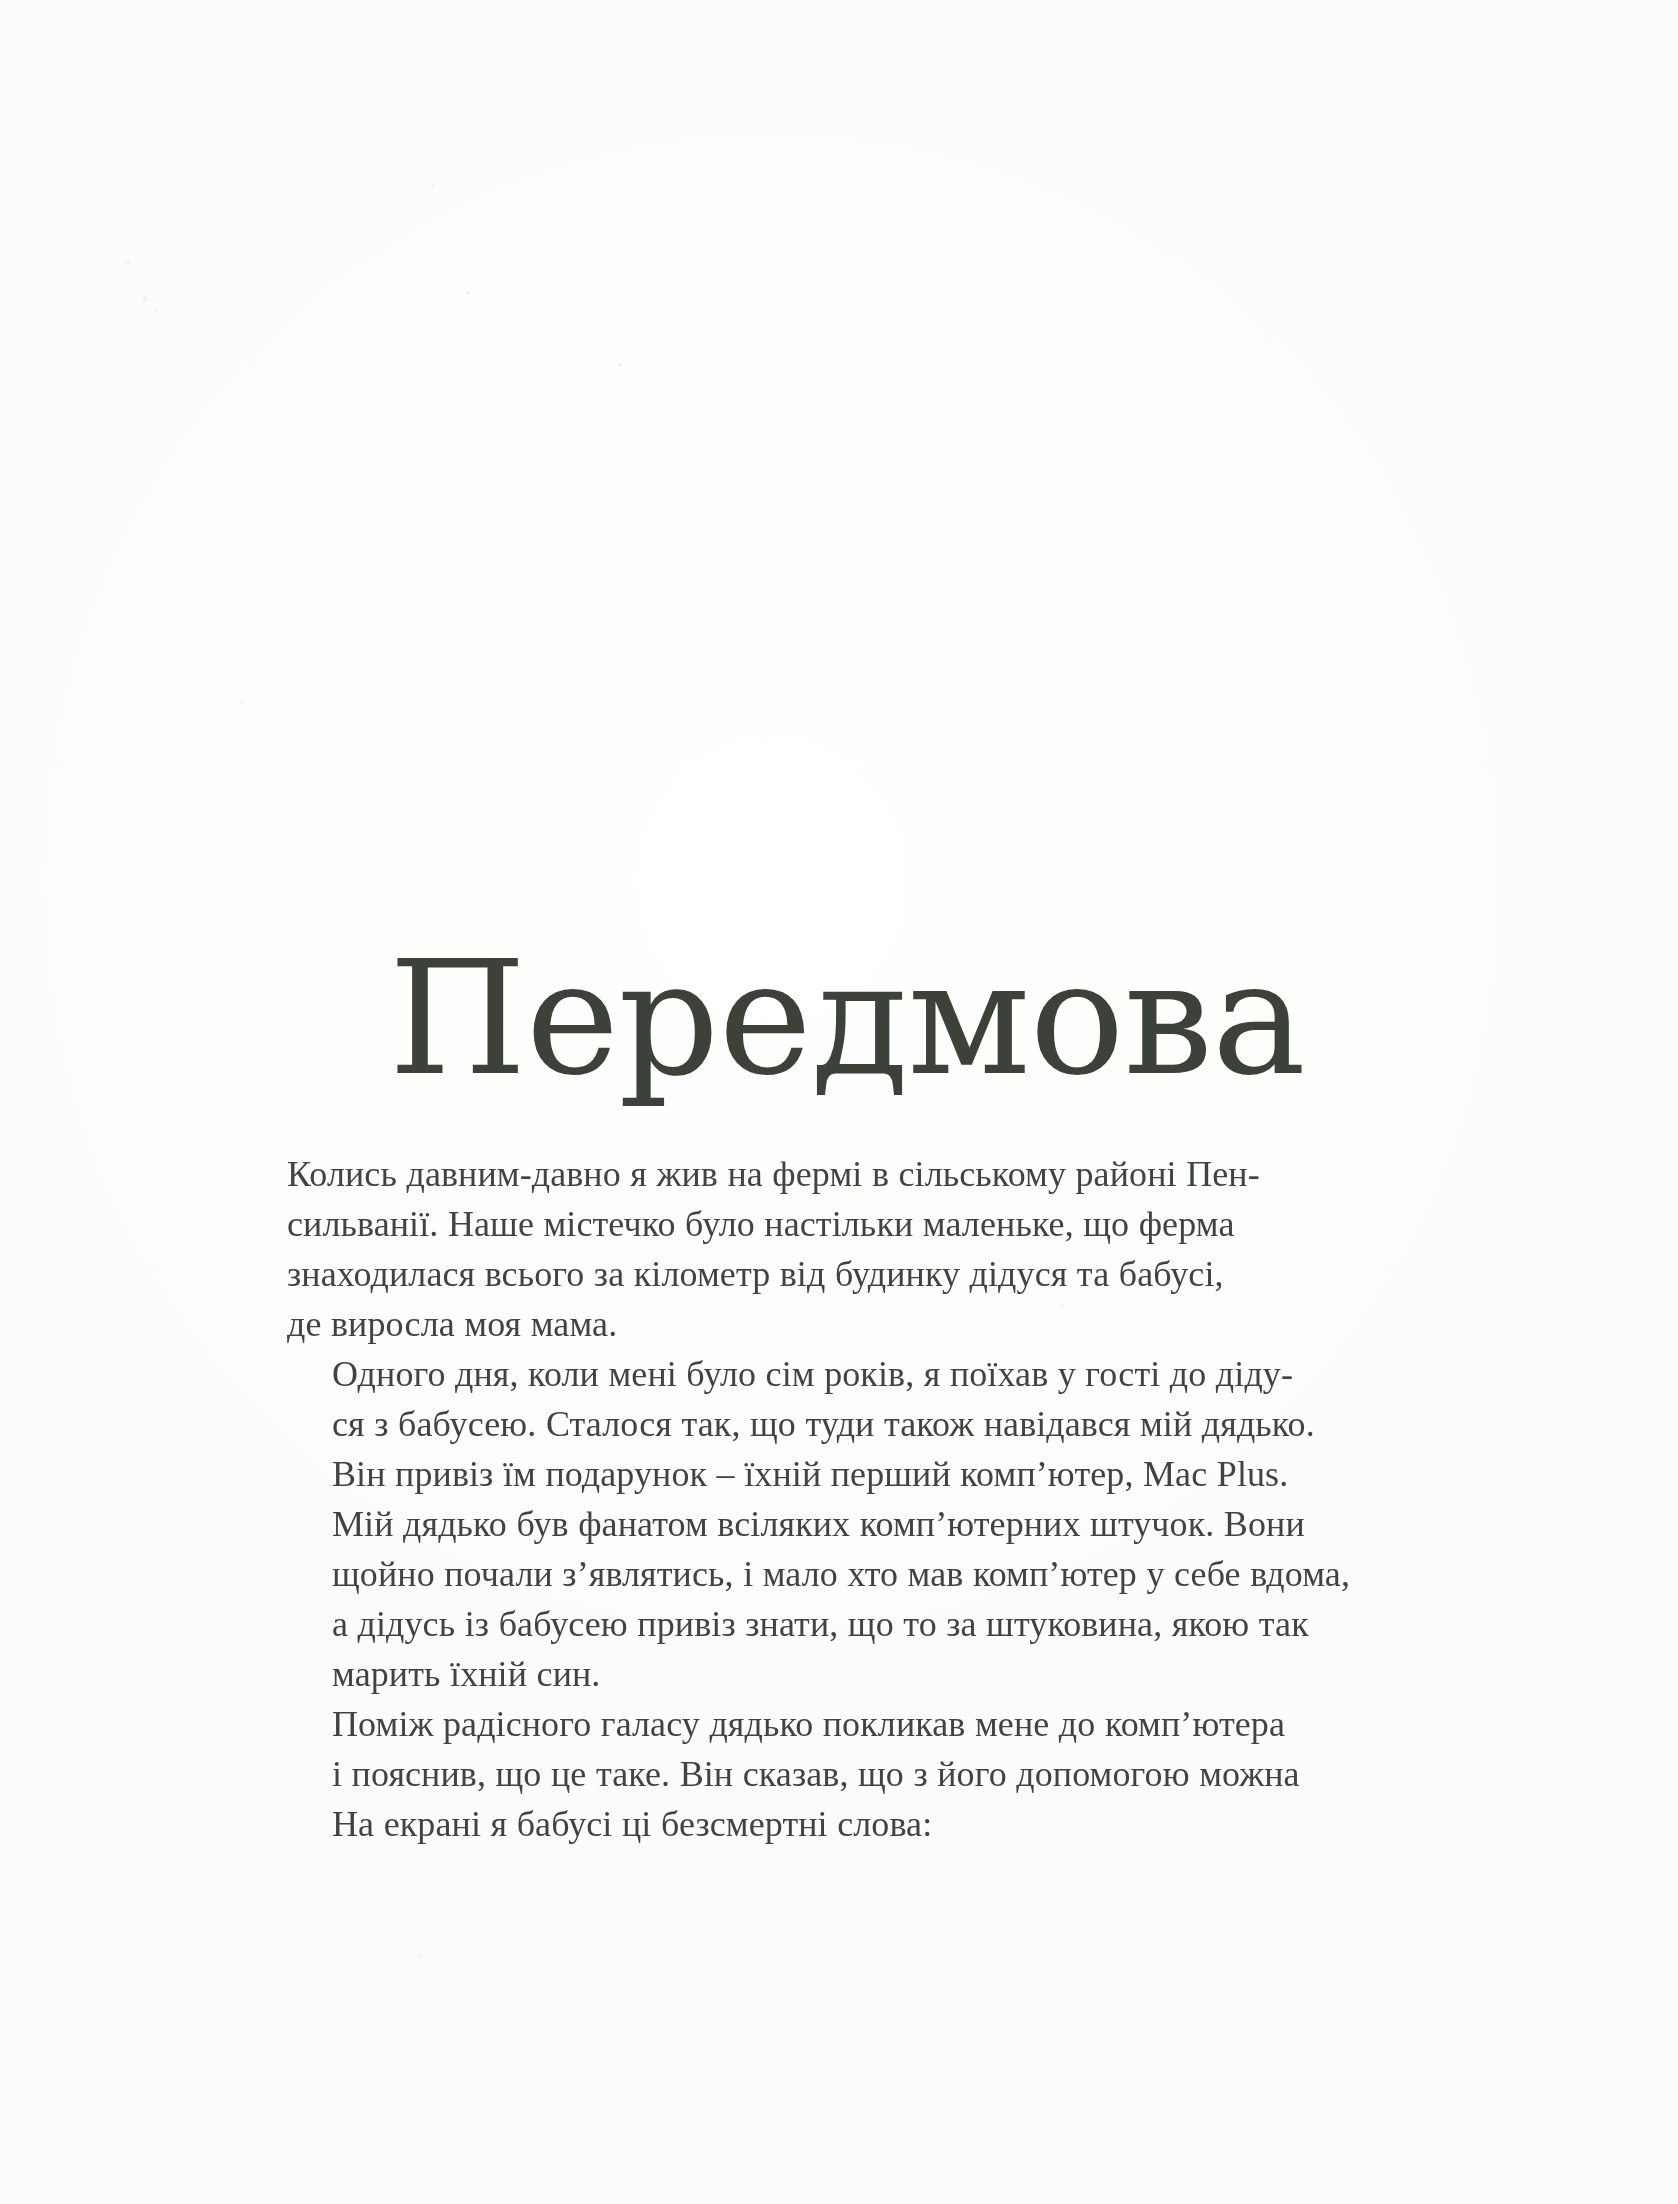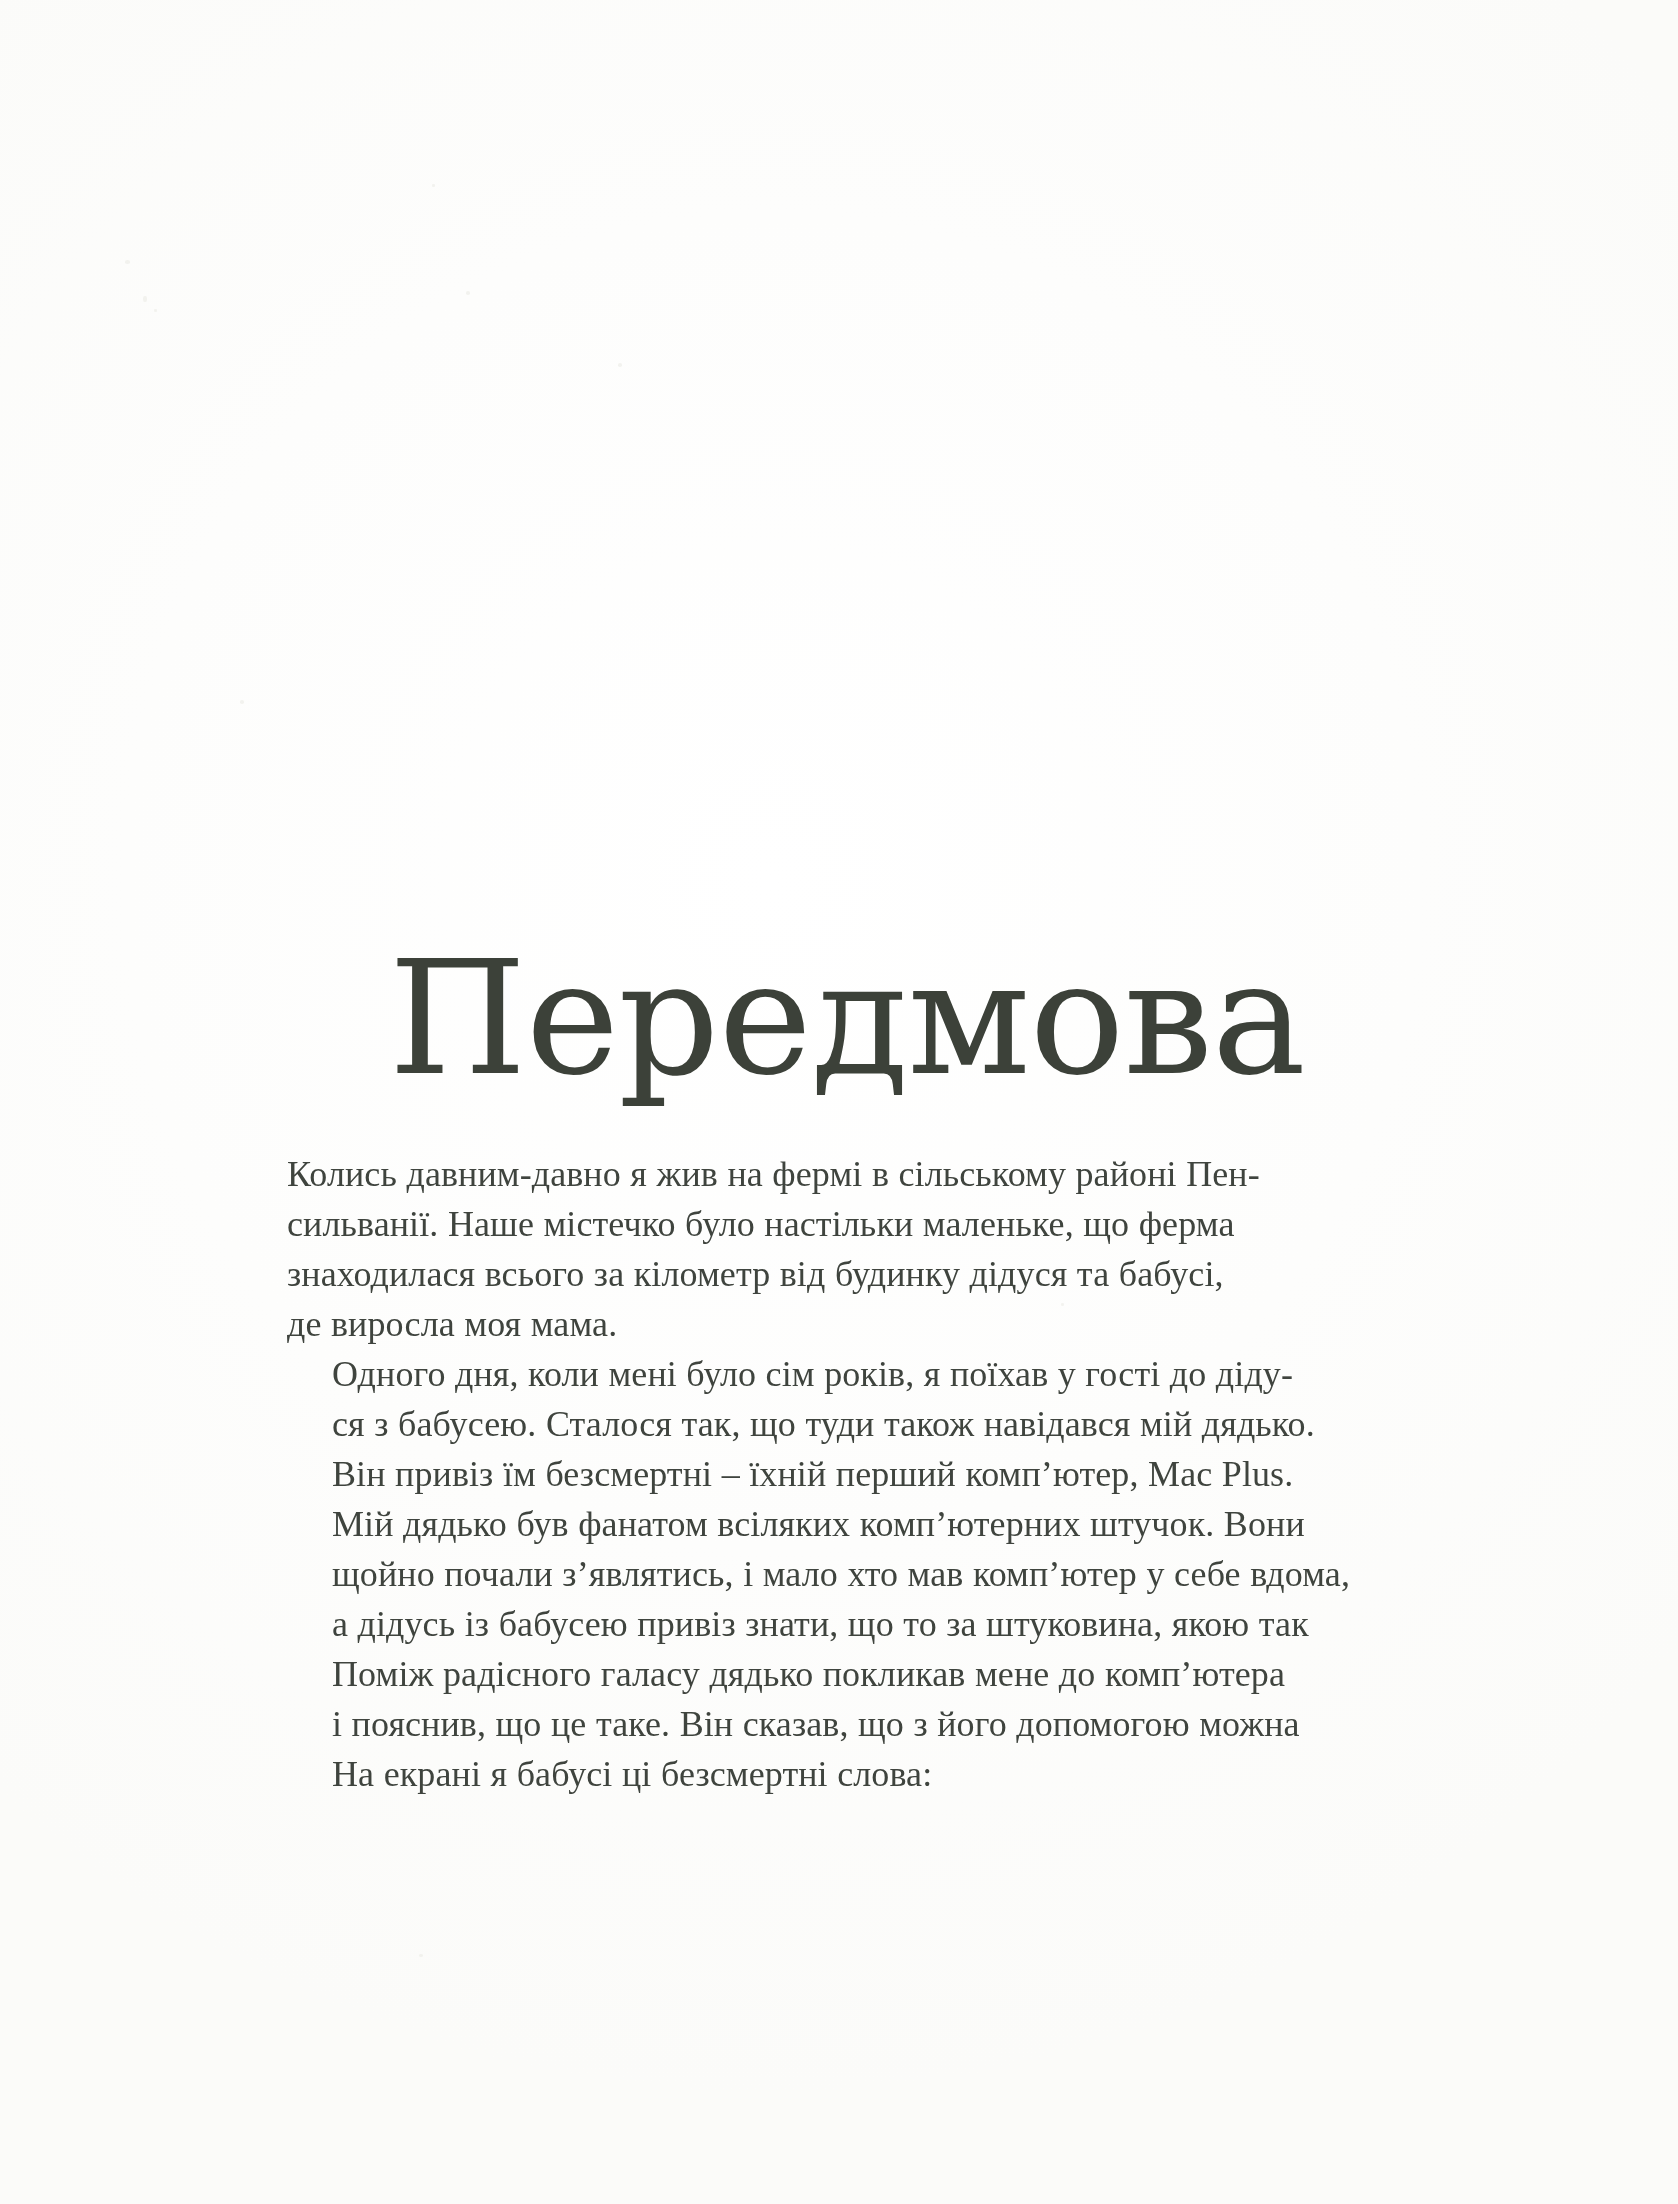--- a/index.html
+++ b/index.html
@@ -116,27 +116,28 @@
     <p class="para">
       <span class="line">Колись давним-давно я жив на фермі в сільському районі Пен-</span>
       <span class="line">сильванії. Наше містечко було настільки маленьке, що ферма</span>
       <span class="line">знаходилася всього за кілометр від будинку дідуся та бабусі,</span>
       <span class="line">де виросла моя мама.</span>
     </p>
 
     <p class="para">
       <span class="line indent">Одного дня, коли мені було сім років, я поїхав у гості до діду-</span>
       <span class="line">ся з бабусею. Сталося так, що туди також навідався мій дядько.</span>
-      <span class="line">Він привіз їм безсмертні – їхній перший комп’ютер, Mac Plus.</span>
+      <span class="line">Він привіз їм подарунок – їхній перший комп’ютер, Mac Plus.</span>
     </p>
 
     <p class="para">
       <span class="line indent">Мій дядько був фанатом всіляких комп’ютерних штучок. Вони</span>
       <span class="line">щойно почали з’являтись, і мало хто мав комп’ютер у себе вдома,</span>
       <span class="line">а дідусь із бабусею привіз знати, що то за штуковина, якою так</span>
+      <span class="line">марить їхній син.</span>
     </p>
 
     <p class="para">
       <span class="line indent">Поміж радісного галасу дядько покликав мене до комп’ютера</span>
       <span class="line">і пояснив, що це таке. Він сказав, що з його допомогою можна</span>
       <span class="line">На екрані я бабусі ці безсмертні слова:</span>
     </p>
 
   </div>
 </div>

